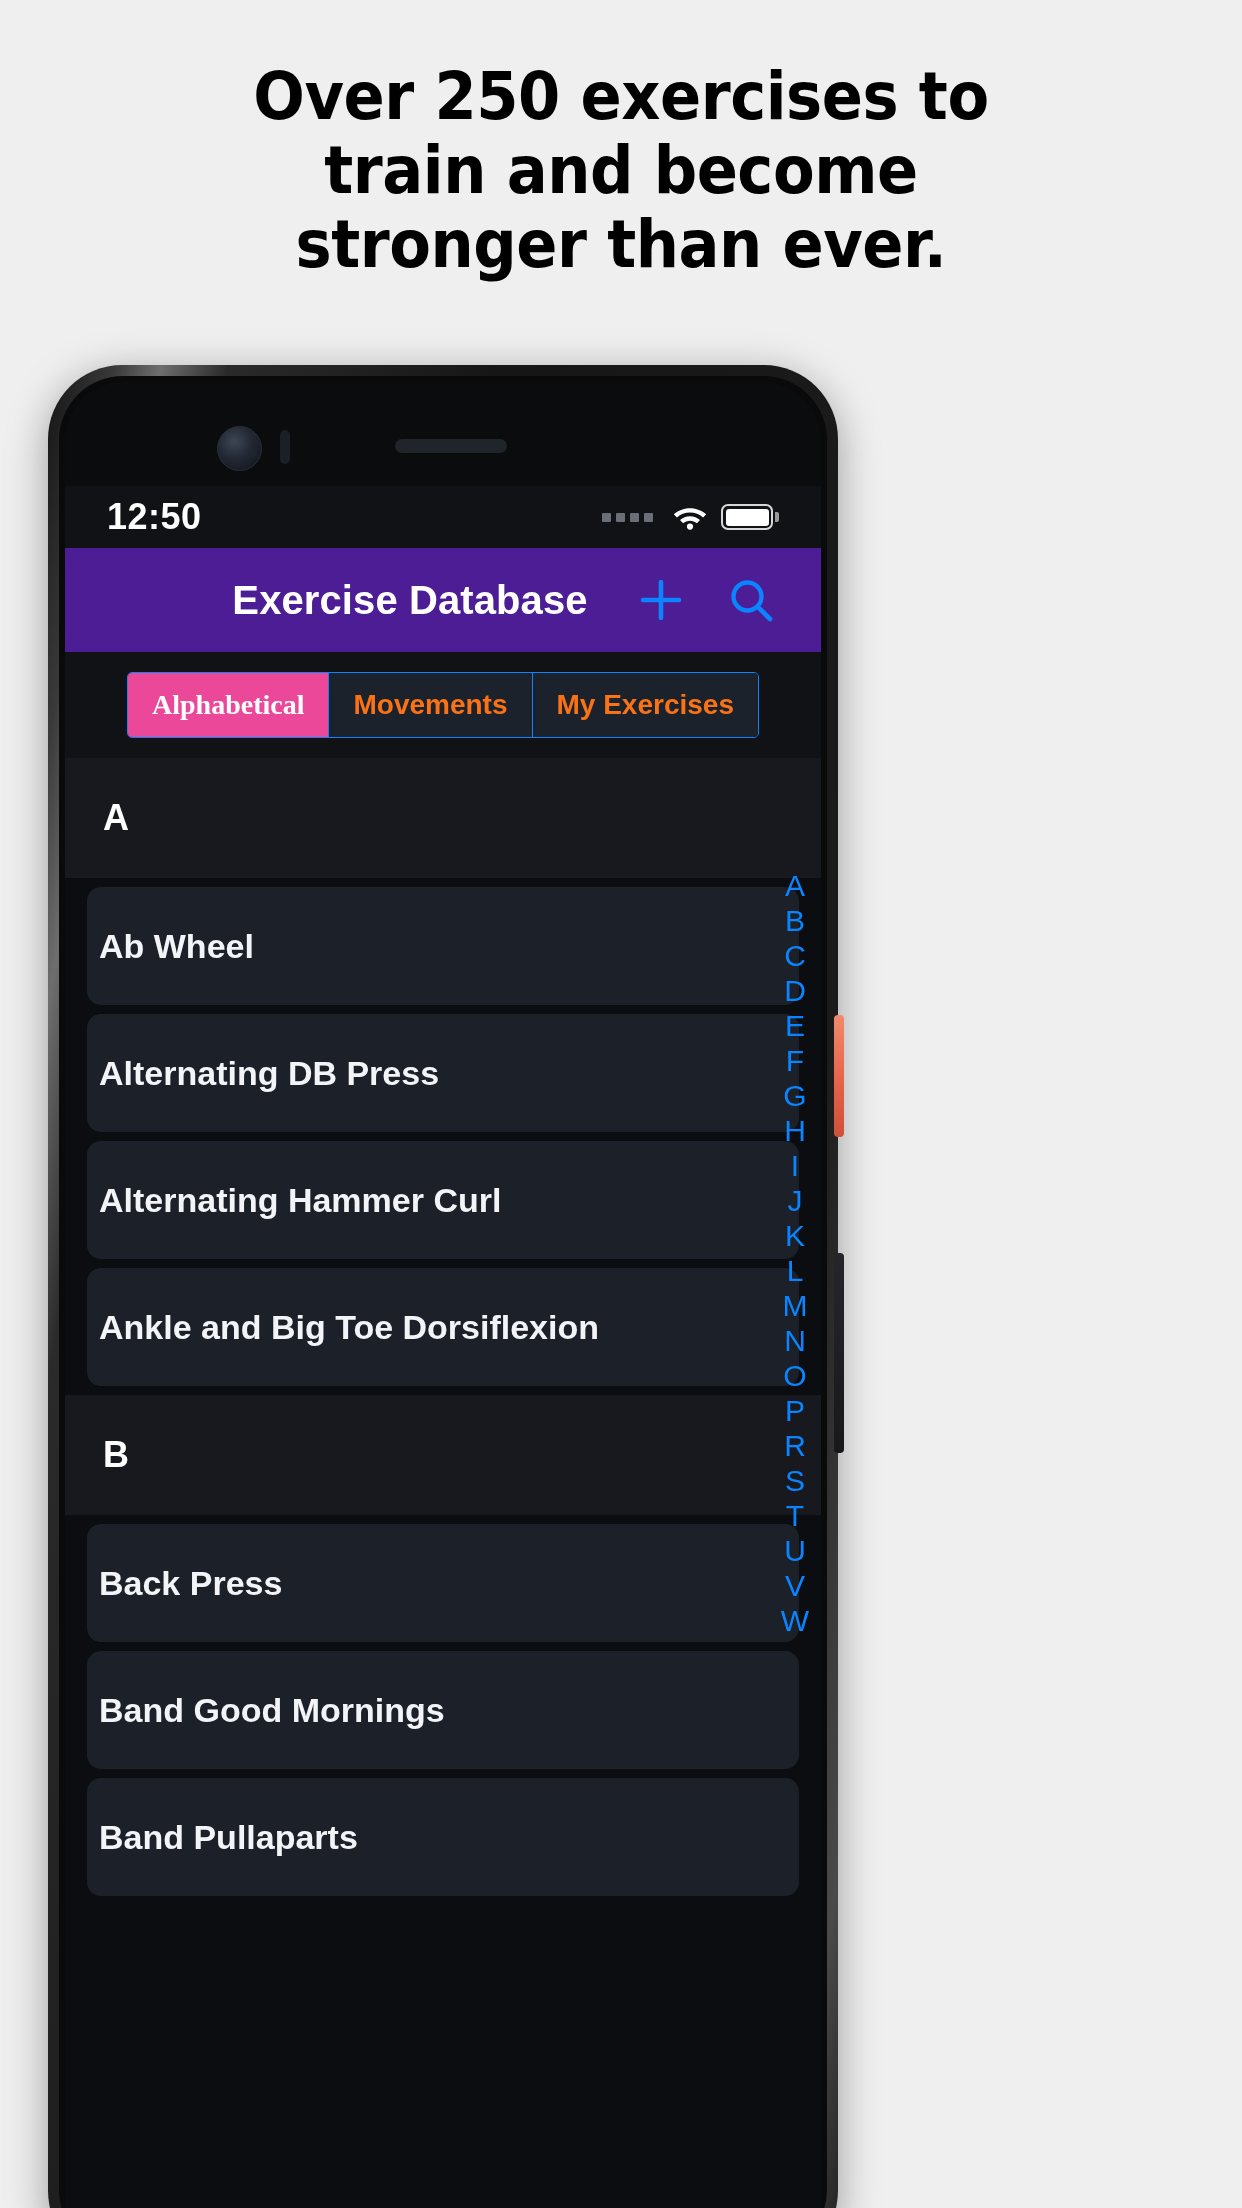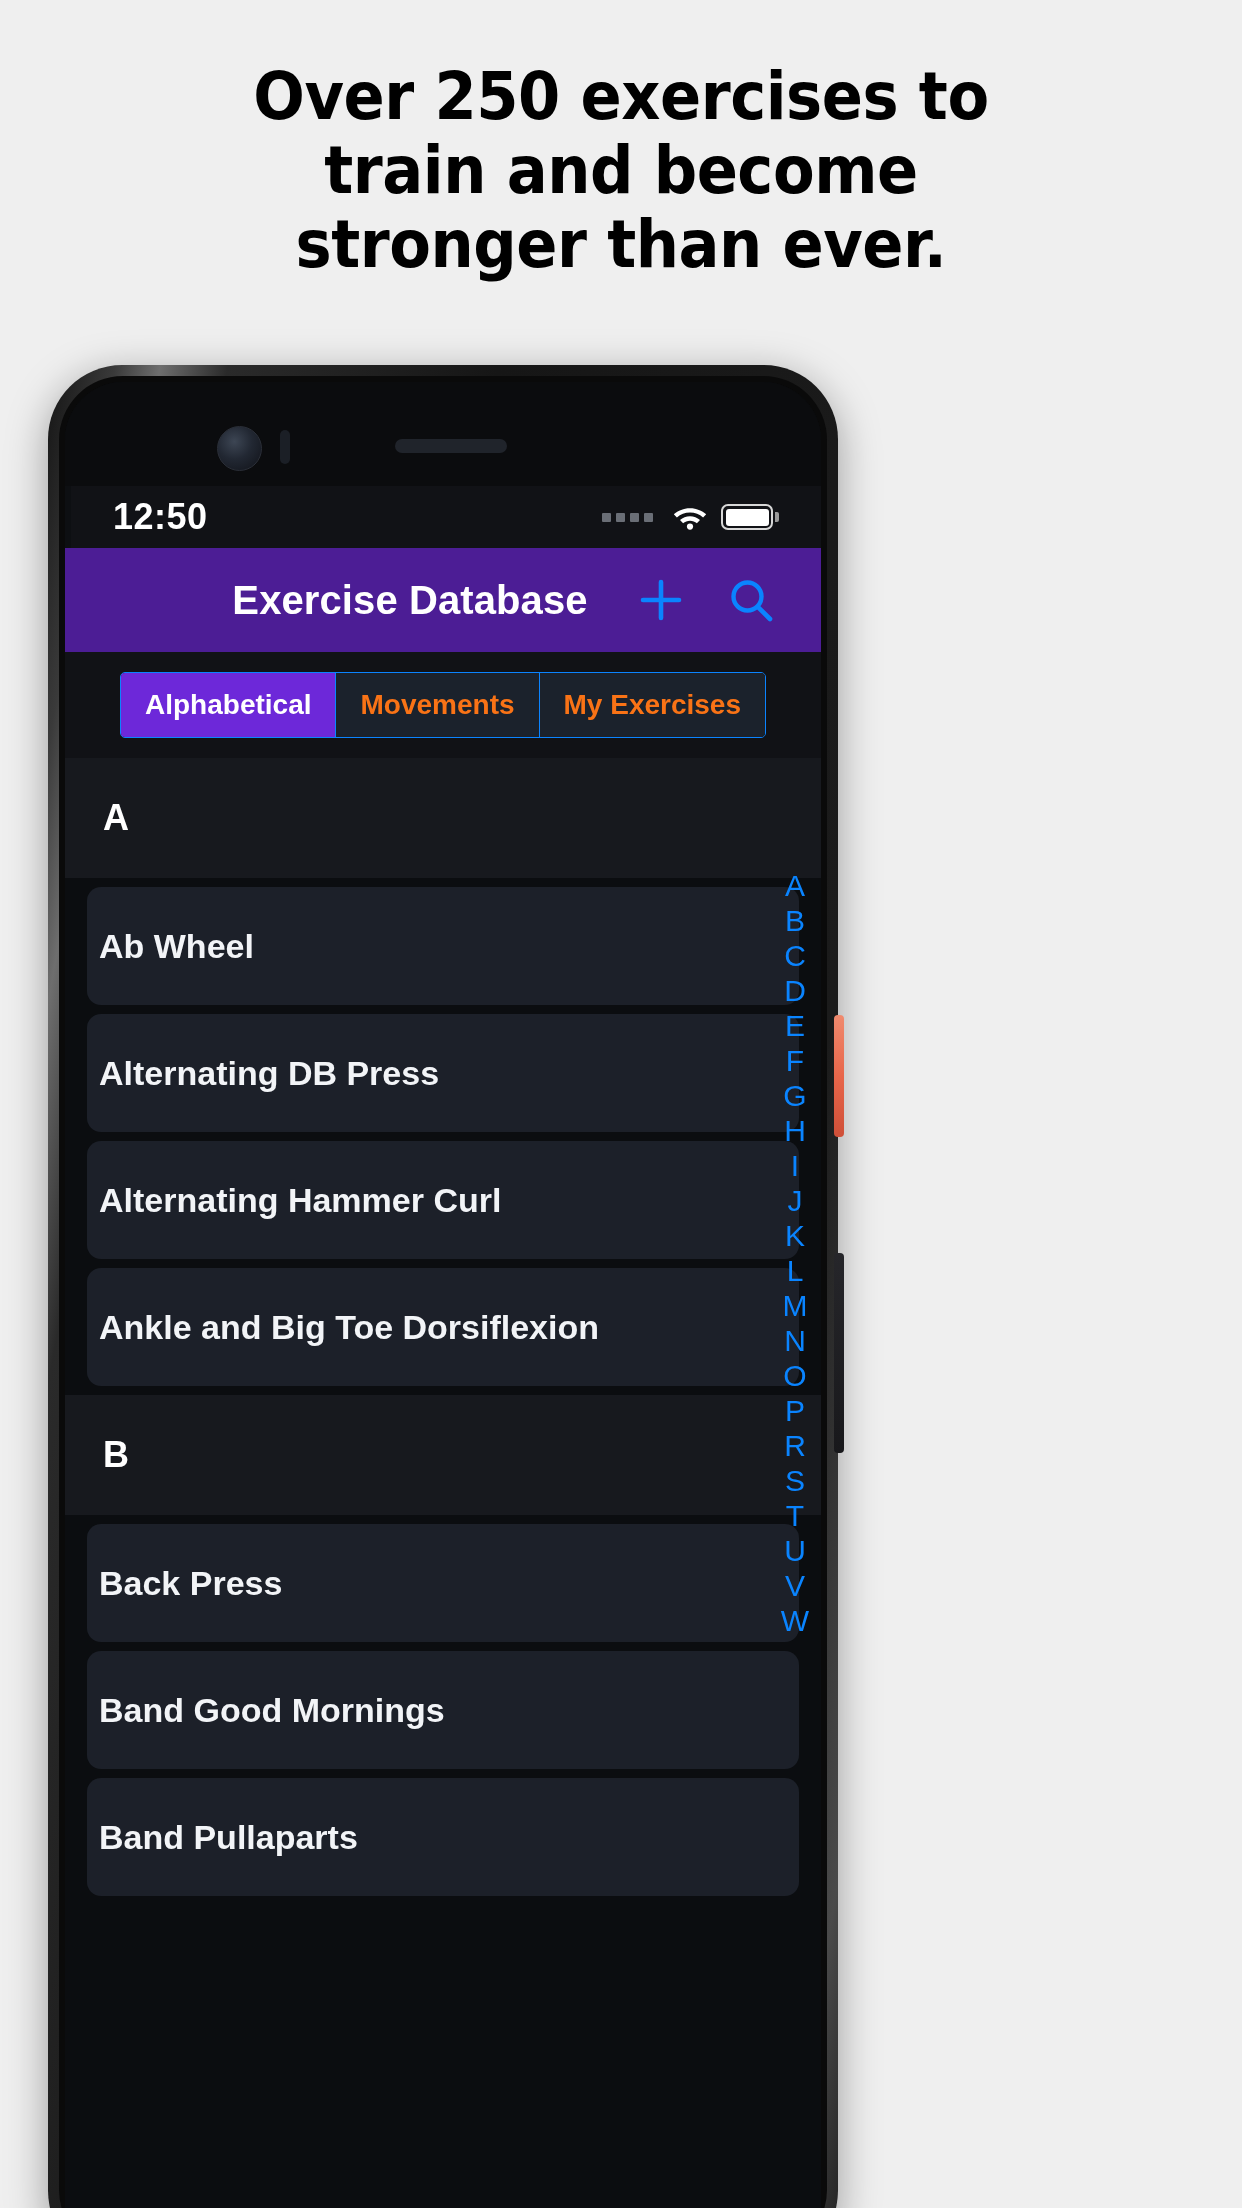--- a/index.html
+++ b/index.html
@@ -106,21 +106,21 @@
     width: 112px;
     height: 14px;
     border-radius: 8px;
     background: #20242b;
   }
 
   
   .statusbar {
     position: absolute;
     top: 104px;
-    left: 6px;
+    left: 0;
     right: 0;
     height: 62px;
     background: #111216;
     display: flex;
     align-items: center;
     justify-content: space-between;
     padding: 0 42px;
     box-sizing: border-box;
   }
   .status-time {
@@ -229,22 +229,23 @@
     font-size: 28px;
     font-weight: 700;
     color: #f97316;
     background: #1b222c;
     border-right: 1.5px solid #0b84ff;
     white-space: nowrap;
     cursor: pointer;
   }
   .seg:last-child { border-right: none; }
   .seg.active {
-    background: #6d28d9;
+    background: #ec4899;
     color: #ffffff;
+    font-family: Liberation Serif, serif;
   }
 
   
   .list {
     position: absolute;
     top: 376px;
     left: 0;
     right: 0;
     bottom: 0;
     background: #0b0d10;

